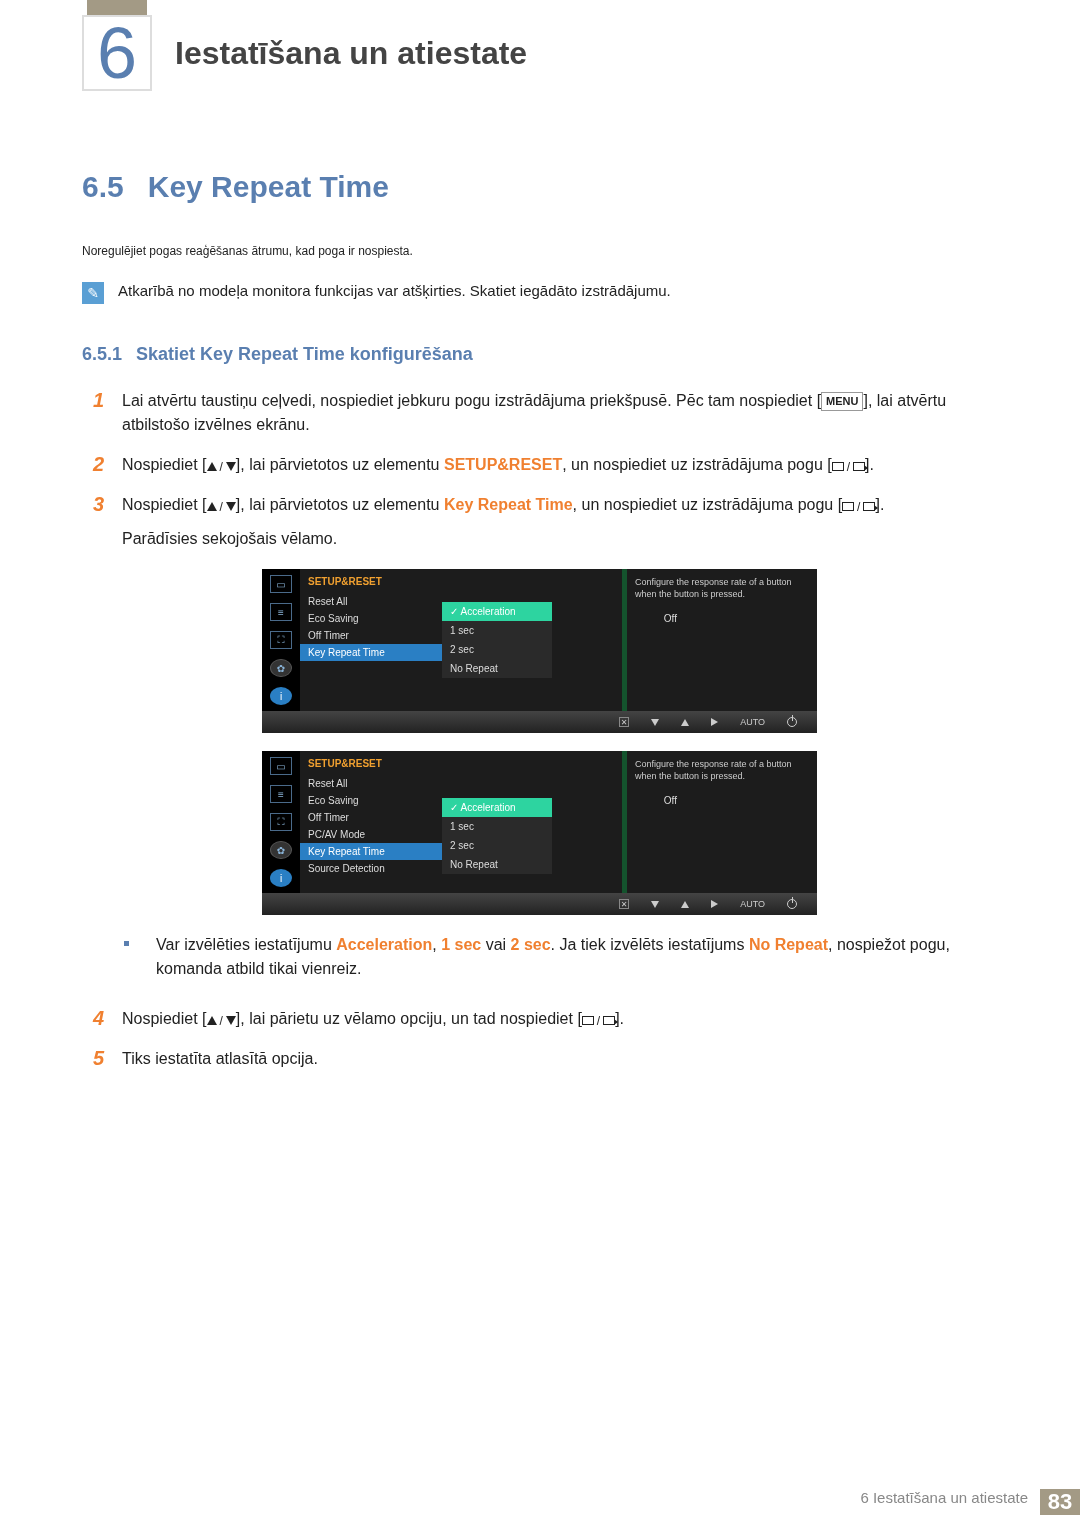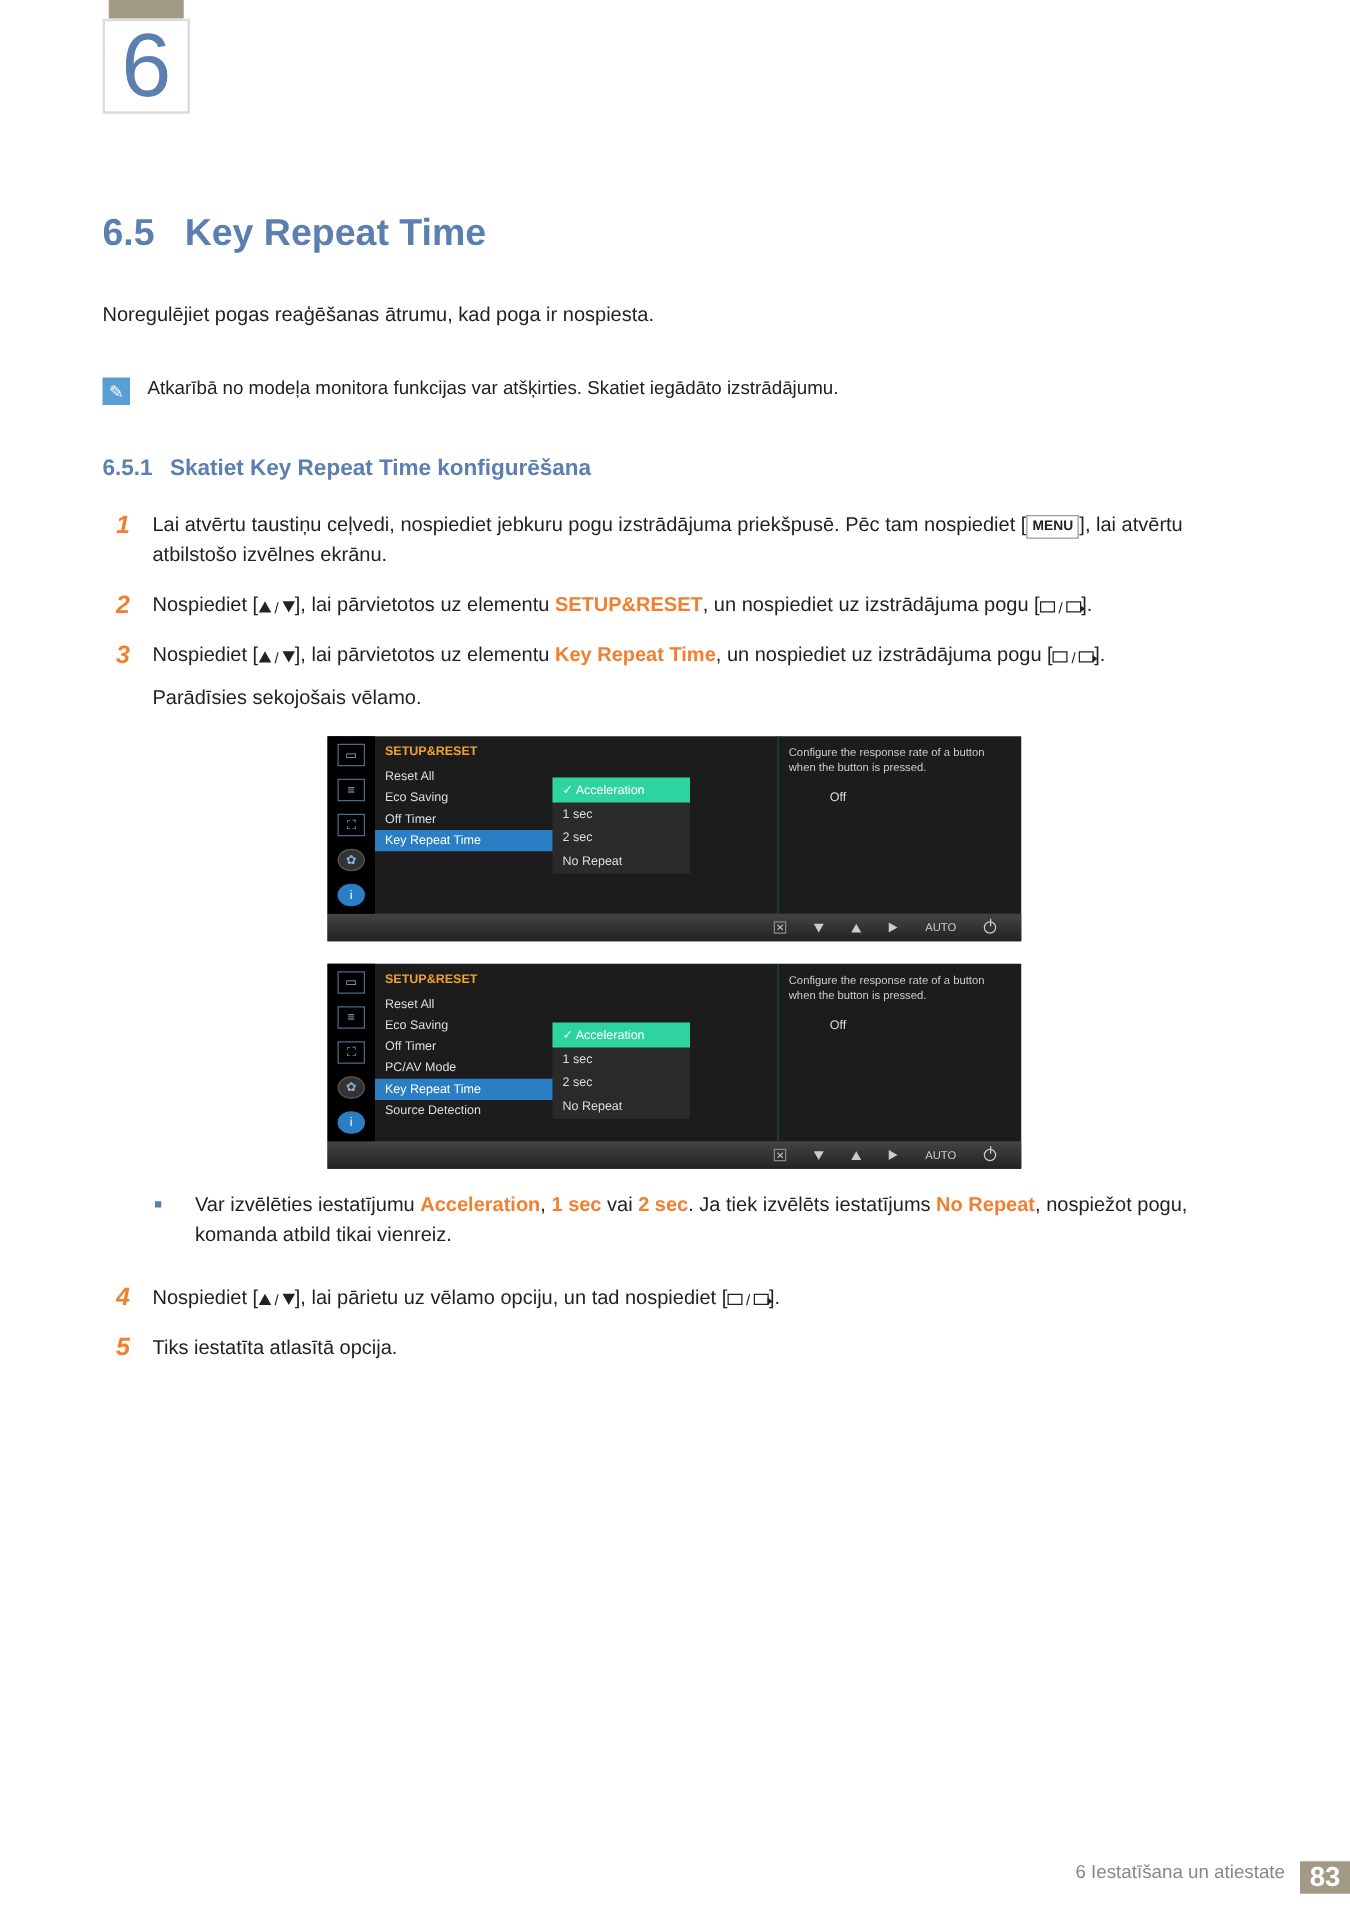--- a/index.html
+++ b/index.html
@@ -45,21 +45,21 @@
     position: absolute;
     left: 82px; right: 66px; top: 170px;
   }
   .sec-heading {
     font-size: 30px;
     color: #5a7fb0;
     font-weight: bold;
     margin-bottom: 40px;
   }
   .sec-num { margin-right: 24px; }
-  .intro { font-size: 16px; margin-bottom: 40px; }
+  .intro { font-size: 12px; margin-bottom: 24px; }
   .note-row { display: flex; align-items: flex-start; gap: 14px; margin-bottom: 40px; }
   .note-icon {
     width: 22px; height: 22px; background: #5a9fd4;
     display: inline-flex; align-items: center; justify-content: center;
     color: #fff; font-size: 14px;
   }
   .note-text { font-size: 15px; flex: 1; }
   .subhead {
     font-size: 18px;
     font-weight: bold;
@@ -134,21 +134,21 @@
   .osd-item.sel { background: #2a7fc4; color: #fff; }
   .osd-col2 { width: 180px; padding: 5px 0;}
   .osd-drop {
     margin-top: 28px; background: #2a2a2a; width: 110px;
   }
   .osd-drop-item { padding: 4px 8px; font-size: 10px; color:#ddd;}
   .osd-drop-item.sel { background: #2dd4a0; color: #fff; }
   .osd-drop-item.sel::before { content:"✓ "; }
   .osd-right {
     width: 195px; padding: 8px; font-size: 9px; color: #ccc; line-height:1.3;
-    border-left: 1px solid #14532d;
+    border-left: 5px solid #14532d;
   }
   .osd-nav {
     height: 22px; background: linear-gradient(#444,#222);
     display: flex; justify-content: flex-end; align-items: center;
     gap: 22px; padding: 0 20px; font-size: 9px; color:#ccc;
   }
   .osd-nav .nav-tri-u { display:inline-block;width:0;height:0;border-left:4px solid transparent;border-right:4px solid transparent;border-bottom:7px solid #ccc;}
   .osd-nav .nav-tri-d { display:inline-block;width:0;height:0;border-left:4px solid transparent;border-right:4px solid transparent;border-top:7px solid #ccc;}
   .osd-nav .nav-tri-r { display:inline-block;width:0;height:0;border-top:4px solid transparent;border-bottom:4px solid transparent;border-left:7px solid #ccc;}
   .osd-nav .nav-x { border:1px solid #888; width:10px;height:10px;display:inline-flex;align-items:center;justify-content:center;font-size:8px;}
@@ -172,20 +172,21 @@
   .osd2 .osd-drop { margin-top: 42px; }
 </style>
 </head>
 <body>
 
 <div class="header">
   <div class="header-bar"></div>
   <div class="header-num-box">
     <span class="header-num">6</span>
   </div>
+  <div class="header-title">Iestatīšana un atiestate</div>
 </div>
 
 <div class="content">
 
   <h2 class="sec-heading">
     <span class="sec-num">6.5</span><span>Key Repeat Time</span>
   </h2>
 
   <p class="intro">Noregulējiet pogas reaģēšanas ātrumu, kad poga ir nospiesta.</p>
 

